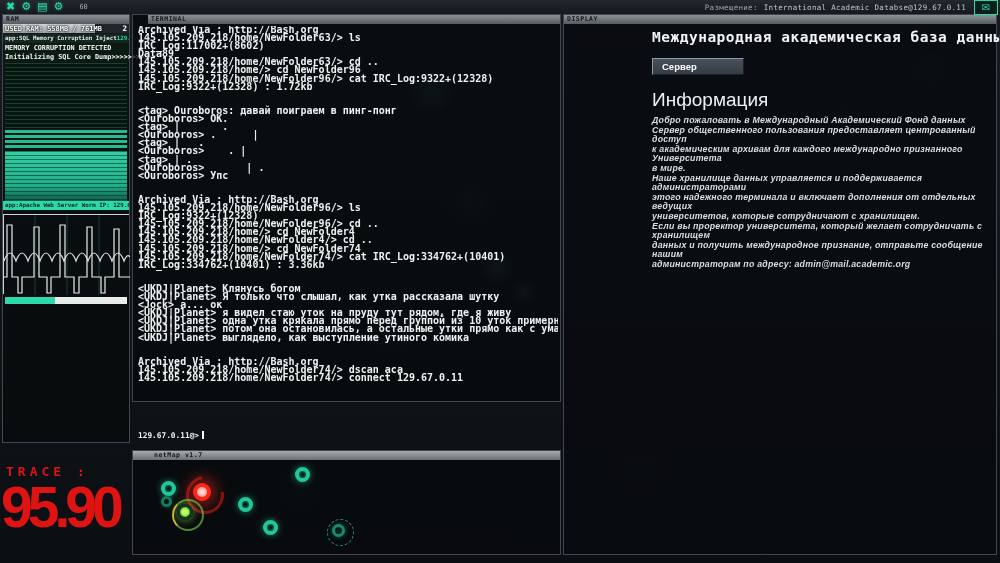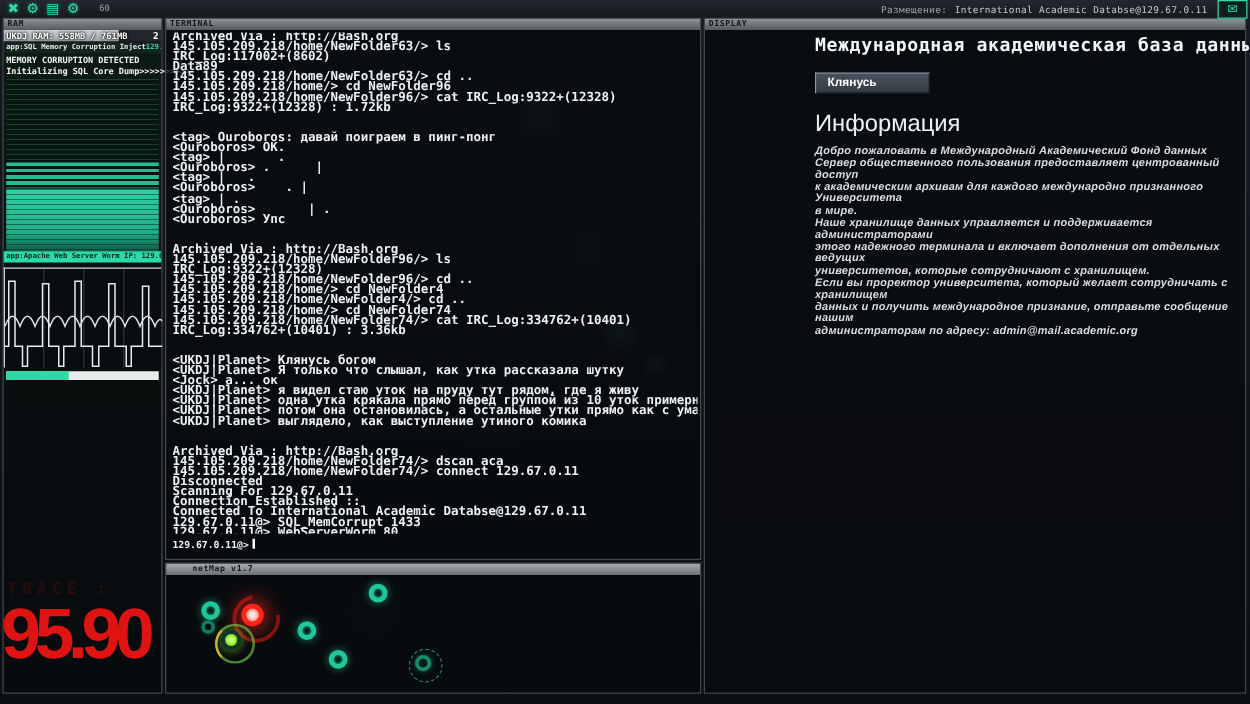--- a/index.html
+++ b/index.html
@@ -46,21 +46,21 @@
   #fps { color:#9aa2a8; font-size:7px; margin-left:16px; }
   #location { margin-left:auto; font-size:7.5px; color:#c2c8cd; letter-spacing:.3px; }
   #location .lbl { color:#9aa2a8; margin-right:6px;margin-left:24px; }
   #mail {
     width:24px; height:15px; margin:0 2px 0 8px;
     border:1px solid #2bd9a9; background:#0d1f1b;
     color:#2bd9a9; font-size:10px; line-height:13px; text-align:center;
     font-family:"DejaVu Sans", sans-serif; cursor:pointer;
   }
   
-  #ram { left:2px; top:14px; width:128px; height:541px;
+  #ram { left:2px; top:14px; width:128px; height:429px;
     background:linear-gradient(180deg, rgba(10,26,20,.92) 0%, rgba(8,16,13,.9) 40%, rgba(8,11,12,.85) 60%); }
   #usedram { position:relative; height:10px; background:#20262b; border-bottom:1px solid #14181c; }
   #usedram .fill { position:absolute; left:0; top:0; bottom:0; width:73%;
     background:linear-gradient(180deg,#cdd3d6,#9aa2a6); }
   #usedram .txt { position:absolute; left:2px; top:0; font-size:7px; line-height:10px; font-weight:bold;
     color:#fff; text-shadow:0 0 2px #000,0 0 2px #000; white-space:nowrap; }
   #usedram .cnt { position:absolute; right:2px; top:0; font-size:7.5px; line-height:10px; font-weight:bold; color:#fff; }
   .appRow { height:9px; line-height:9px; font-size:5.8px; font-weight:bold; white-space:nowrap; overflow:hidden;
     background:#13251f; padding-left:2px; cursor:pointer; }
   .appRow .ip { color:#2bd9a9; }
@@ -78,21 +78,21 @@
       linear-gradient(180deg,#33cfa5 0%, #1fae88 70%, #0f5c49 100%); }
   #wavewrap { margin-top:4px; border-top:1px solid #cfd5d8; border-left:1px solid #cfd5d8;
     background:#0a0d0f; height:80px; position:relative; }
   #progress { height:7px; margin:3px 2px 0 2px; background:#e8eceb; position:relative; }
   #progress .pfill { position:absolute; left:0; top:0; bottom:0; width:41%; background:#2bd9a9; }
   #traceLbl { position:absolute; left:6px; top:464px; color:#e01313; font-size:13px; font-weight:bold;
     letter-spacing:4px; font-family:"DejaVu Sans Mono",monospace; }
   #traceVal { position:absolute; left:1px; top:474px; color:#e01313; font-size:57px; font-weight:bold;
     letter-spacing:-5px; white-space:nowrap; z-index:6; font-family:Liberation Sans, sans-serif; }
   
-  #terminal { left:132px; top:14px; width:429px; height:434px; background:rgba(6,9,11,.72); }
+  #terminal { left:132px; top:14px; width:429px; height:388px; background:rgba(6,9,11,.72);padding-left:15px; }
   #termtext { position:absolute; left:5px; top:11px; right:2px; bottom:20px;
     font-size:10px; line-height:8.1px; font-weight:bold; color:#eef1f2;
     white-space:pre; overflow:hidden; }
   #promptline { position:absolute; left:5px; top:416px; font-size:7.8px; font-weight:bold; color:#eef1f2; }
   #cursor { display:inline-block; width:1.5px; height:8px; background:#fff; vertical-align:-1px; margin-left:3px; }
   
   #netmap { left:132px; top:450px; width:429px; height:105px; background:rgba(7,10,12,.8); }
   .node { position:absolute; border-radius:50%; cursor:pointer; }
   .n-teal { width:15px; height:15px; border:4px solid #21c79c; background:#04150f;
     box-shadow:0 0 7px rgba(40,220,170,.55), inset 0 0 3px rgba(40,220,170,.8); }
@@ -151,21 +151,21 @@
   <span id="location">
     <span class="lbl">Размещение:</span><span>International Academic Databse@129.67.0.11</span>
   </span>
   <span id="mail">✉</span>
 </div>
 
 <div id="ram" class="panel">
   <div class="phead">RAM</div>
   <div id="usedram">
     <div class="fill"></div>
-    <span class="txt">UKDJ RAM: 558MB / 761MB</span>
+    <span class="txt">USED RAM: 558MB / 761MB</span>
     <span class="cnt">2</span>
   </div>
   <div class="appRow">
     <span>app:SQL Memory Corruption Inject</span><span class="ip">129.67.0.11</span>
   </div>
   <pre id="corr">MEMORY CORRUPTION DETECTED
 Initializing SQL Core Dump&gt;&gt;&gt;&gt;&gt;&gt;&gt;&gt;&gt;&gt;</pre>
   <div id="dump"></div>
   <div id="memtable"></div>
   <div id="memblock"></div>
@@ -256,21 +256,21 @@
   <div class="node n-teal" style="left:130px;top:69px;"></div>
   <div class="node n-teal" style="left:162px;top:16px;"></div>
   <div class="node n-ringed" style="left:199px;top:73px;"></div>
 </div>
 
 <div id="display" class="panel">
   <div class="phead">DISPLAY</div>
   <div id="stripes"></div>
   <div id="dcontent">
     <div id="dtitle">Международная академическая база данных</div>
-    <div id="backbtn">Клянусь</div>
+    <div id="backbtn">Сервер</div>
     <div id="infoHead">Информация</div>
     <pre id="infoBody">Добро пожаловать в Международный Академический Фонд данных
 Сервер общественного пользования предоставляет центрованный доступ
 к академическим архивам для каждого международно признанного Университета
 в мире.
 Наше хранилище данных управляется и поддерживается администраторами
 этого надежного терминала и включает дополнения от отдельных ведущих
 университетов, которые сотрудничают с хранилищем.
 Если вы проректор университета, который желает сотрудничать с хранилищем
 данных и получить международное признание, отправьте сообщение нашим

